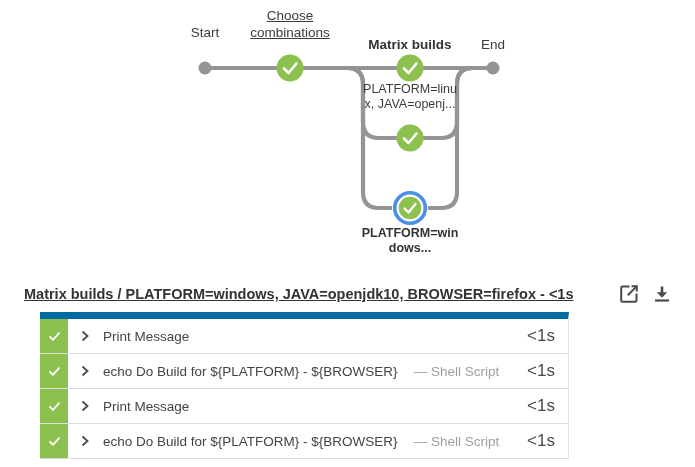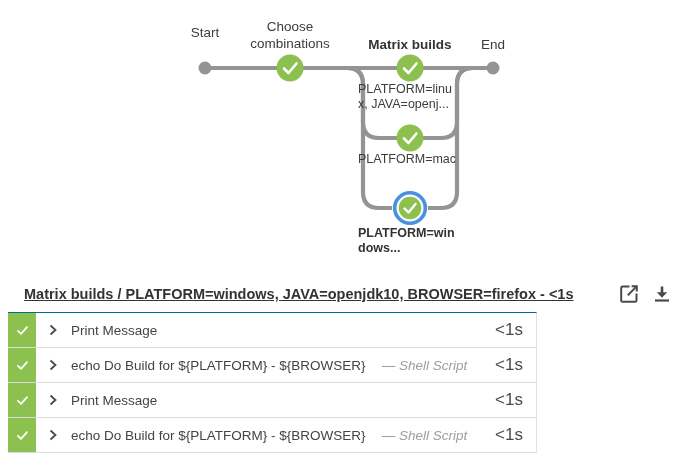--- a/index.html
+++ b/index.html
@@ -9,53 +9,53 @@
     overflow:hidden;color:#3d3d3d;
   }
   
   .graph{position:absolute;left:0;top:0;width:695px;height:270px;}
   .graph svg{position:absolute;left:0;top:0;}
   .stage-label{
     position:absolute;text-align:center;font-size:13.5px;line-height:17px;color:#3c3c3c;
   }
   .stage-label.bold{font-weight:bold;color:#333;}
   .branch-label{
-    position:absolute;left:358px;width:104px;text-align:left;
+    position:absolute;left:358px;width:104px;text-align:center;
     font-size:12.5px;line-height:15px;color:#3c3c3c;
   }
   .branch-label.bold{font-weight:bold;color:#333;}
   
   .detail-title{
     position:absolute;left:24px;top:286px;font-size:14.5px;font-weight:bold;color:#333;
     white-space:nowrap;
     text-decoration:underline;
   }
   .header-icon{position:absolute;cursor:pointer;}
   .icon-open{left:617px;top:282px;}
   .icon-download{left:651px;top:283px;}
   
   .steps{
-    position:absolute;left:8px;top:312px;width:529px;
-    border-top:1px solid #0369a1;border-right:1px solid #e2e2e2;
+    position:absolute;left:40px;top:312px;width:529px;
+    border-top:7px solid #0369a1;border-right:1px solid #e2e2e2;
     box-sizing:border-box;
   }
   .step-row{
     display:flex;align-items:stretch;height:34px;background:#fff;
     border-bottom:1px solid #dcdcdc;cursor:pointer;
   }
   .step-status{
     width:28px;flex:0 0 28px;background:#8CC04F;
     display:flex;align-items:center;justify-content:center;
   }
   .step-main{
     flex:1;display:flex;align-items:center;padding:0 13px 0 11px;min-width:0;
   }
   .step-chevron{display:flex;align-items:center;margin-right:12px;}
   .step-label{font-size:13.5px;color:#444;white-space:nowrap;}
-  .step-sub{font-size:13.5px;color:#9e9e9e;margin-left:16px;white-space:nowrap;font-style:italic;}
+  .step-sub{font-size:13.5px;color:#9e9e9e;margin-left:16px;white-space:nowrap;}
   .step-spacer{flex:1;}
   .step-duration{font-size:17px;color:#4a4a4a;white-space:nowrap;}
 </style>
 </head>
 <body>
 
 <div class="stage">
 
   <div class="graph">
     <svg width="695" height="270" viewBox="0 0 695 270">
@@ -84,30 +84,29 @@
 
       <g>
         <circle cx="410" cy="208" r="18" fill="#ffffff"></circle>
         <circle cx="410" cy="208" r="15.3" fill="#ffffff" stroke="#4A90E2" stroke-width="3.6"></circle>
         <circle cx="410" cy="208" r="11.3" fill="#8CC04F"></circle>
         <path d="M404.5,208.5 L408.5,212.5 L415.5,204" stroke="#ffffff" stroke-width="2.4" fill="none" stroke-linecap="round" stroke-linejoin="round"></path>
       </g>
     </svg>
 
     <div class="stage-label" style="left:165px;top:24px;width:80px;">Start</div>
-    <div class="stage-label" style="left:233px;top:18px;width:114px;">Choose combinations</div>
+    <div class="stage-label" style="left:233px;top:7px;width:114px;text-decoration:underline;">Choose combinations</div>
     <div class="stage-label bold" style="left:350px;top:36px;width:120px;">Matrix builds</div>
     <div class="stage-label" style="left:463px;top:36px;width:60px;">End</div>
 
     <div class="branch-label" style="top:82px;">
       <div>PLATFORM=linu</div>
       <div>x, JAVA=openj...</div>
     </div>
     <div class="branch-label" style="top:152px;">
-      <div>PLATFORM=mac</div>
     </div>
     <div class="branch-label bold" style="top:226px;">
       <div>PLATFORM=win</div>
       <div>dows...</div>
     </div>
   </div>
 
   <div class="detail-title">Matrix builds / PLATFORM=windows, JAVA=openjdk10, BROWSER=firefox - &lt;1s</div>
 
   <div class="header-icon icon-open">

